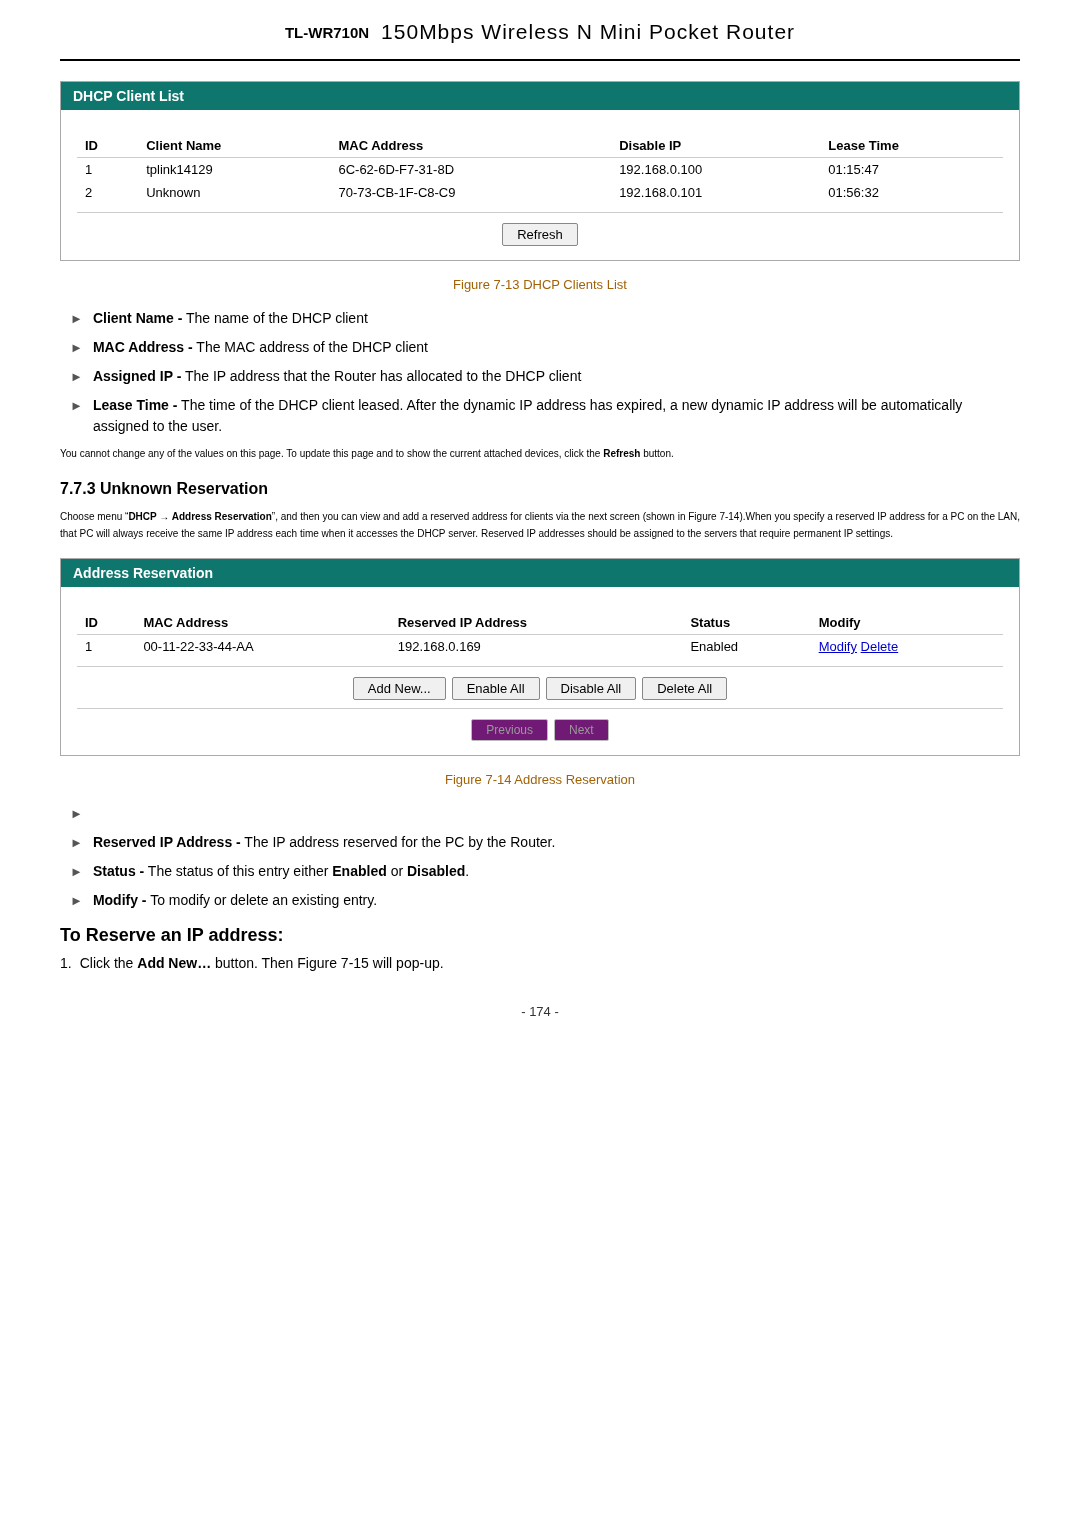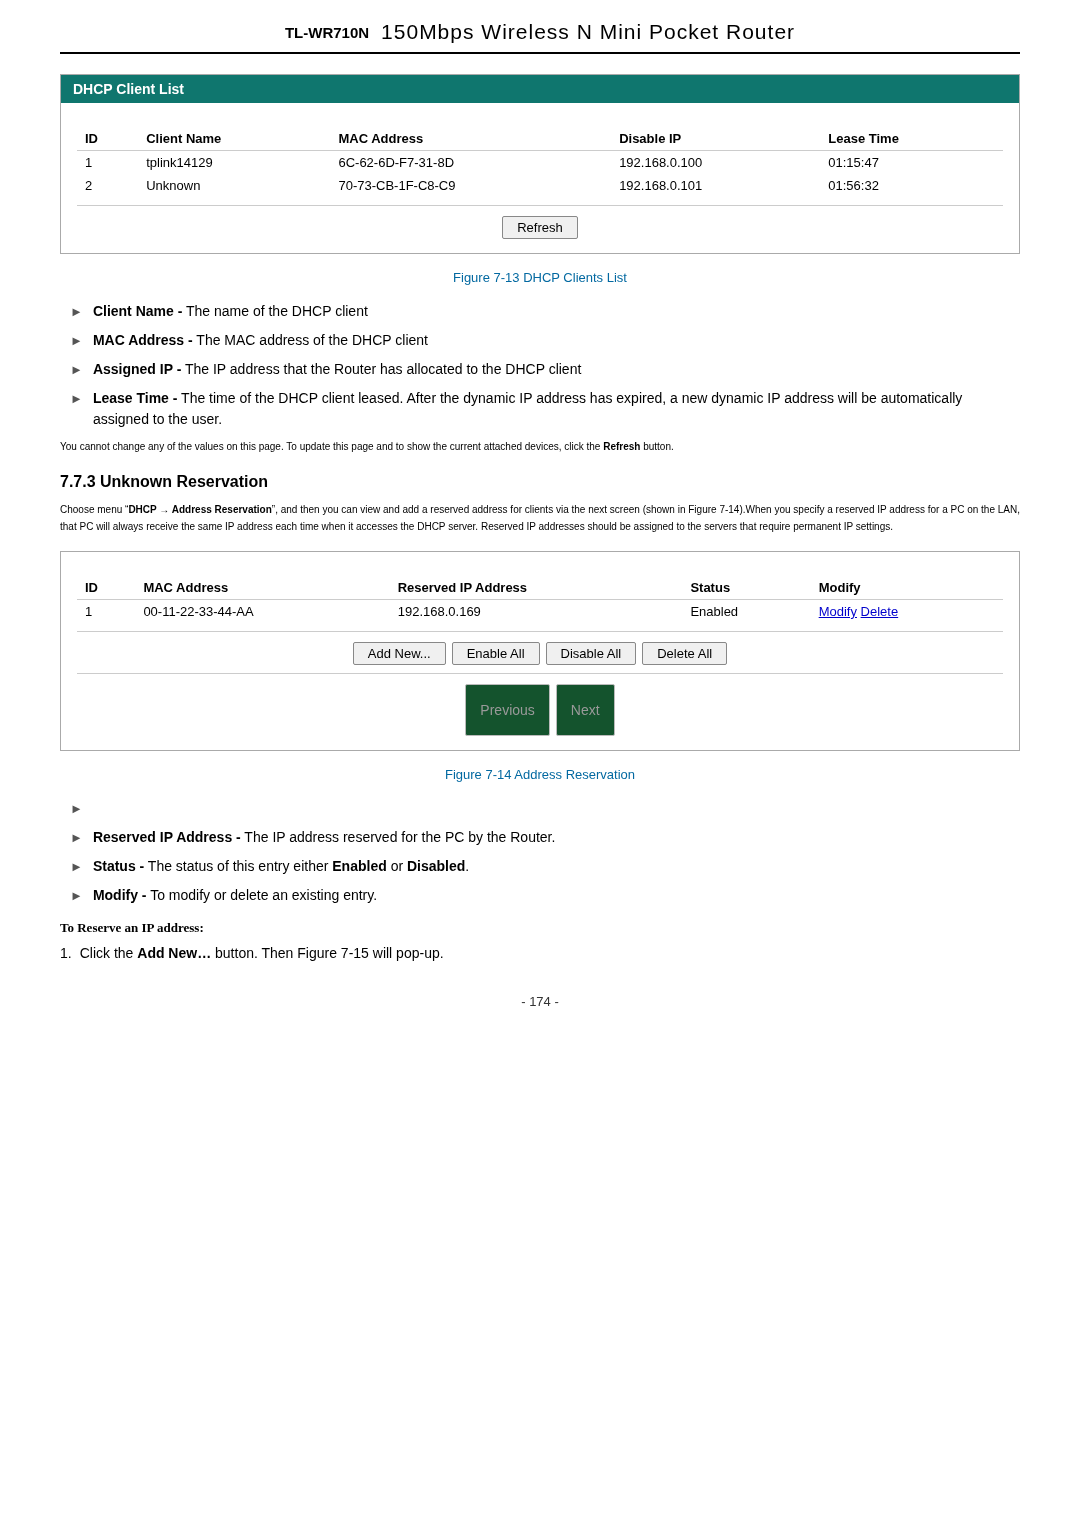--- a/index.html
+++ b/index.html
@@ -10,21 +10,21 @@
       color: #000;
       width: 1080px;
       min-height: 1527px;
       padding: 20px 60px;
     }
     .header-bar {
       display: flex;
       justify-content: center;
       align-items: center;
       border-bottom: 2px solid #000;
-      padding-bottom: 8px;
+      padding-bottom: 15px;
       margin-bottom: 20px;
     }
     .header-model {
       font-weight: bold;
       font-size: 15px;
       margin-right: 12px;
     }
     .header-desc {
       font-size: 21px;
       letter-spacing: 1px;
@@ -73,31 +73,31 @@
     .btn {
       border: 1px solid #888;
       background: #f0f0f0;
       padding: 3px 14px;
       font-size: 13px;
       cursor: pointer;
       border-radius: 2px;
     }
     .btn-disabled {
       border: 1px solid #bbb;
-      background: #14532d;
+      background: #701a75;
       color: #999;
-      padding: 17px 14px;
-      font-size: 14px;
+      padding: 3px 14px;
+      font-size: 12px;
       border-radius: 2px;
     }
     .fig-caption {
       text-align: center;
       font-size: 13px;
       margin: 8px 0 16px 0;
-      color: #0369a1;
+      color: #a16207;
     }
     .bullet-list {
       list-style: none;
       margin: 8px 0 8px 10px;
     }
     .bullet-list li {
       display: flex;
       align-items: flex-start;
       margin-bottom: 8px;
       font-size: 14px;
@@ -121,23 +121,22 @@
       margin-bottom: 10px;
       text-align: justify;
     }
     .link-blue {
       color: #0000cc;
       text-decoration: underline;
       cursor: pointer;
     }
     .sub-heading {
       font-weight: bold;
-      font-size: 13px;
+      font-size: 18px;
       margin: 14px 0 6px 0;
-      font-family: Liberation Serif, serif;
     }
     .numbered-list {
       list-style: none;
       margin: 6px 0 6px 0;
     }
     .numbered-list li {
       display: flex;
       align-items: flex-start;
       font-size: 14px;
       line-height: 1.6;
@@ -224,20 +223,21 @@
   <span>You cannot change any of the values on this page. To update this page and to show the current attached devices, click the </span><strong>Refresh</strong><span> button.</span>
 </p>
 
 <div class="section-heading">7.7.3  Unknown Reservation</div>
 
 <p class="body-text">
   <span>Choose menu “</span><strong>DHCP → Address Reservation</strong><span>”, and then you can view and add a reserved address for clients via the next screen (shown in Figure 7-14).When you specify a reserved IP address for a PC on the LAN, that PC will always receive the same IP address each time when it accesses the DHCP server. Reserved IP addresses should be assigned to the servers that require permanent IP settings.</span>
 </p>
 
 <div class="panel">
+  <div class="panel-header">Address Reservation</div>
   <div class="panel-body">
     <table>
       <thead>
         <tr>
           <th>ID</th>
           <th>MAC Address</th>
           <th>Reserved IP Address</th>
           <th>Status</th>
           <th>Modify</th>
         </tr>

